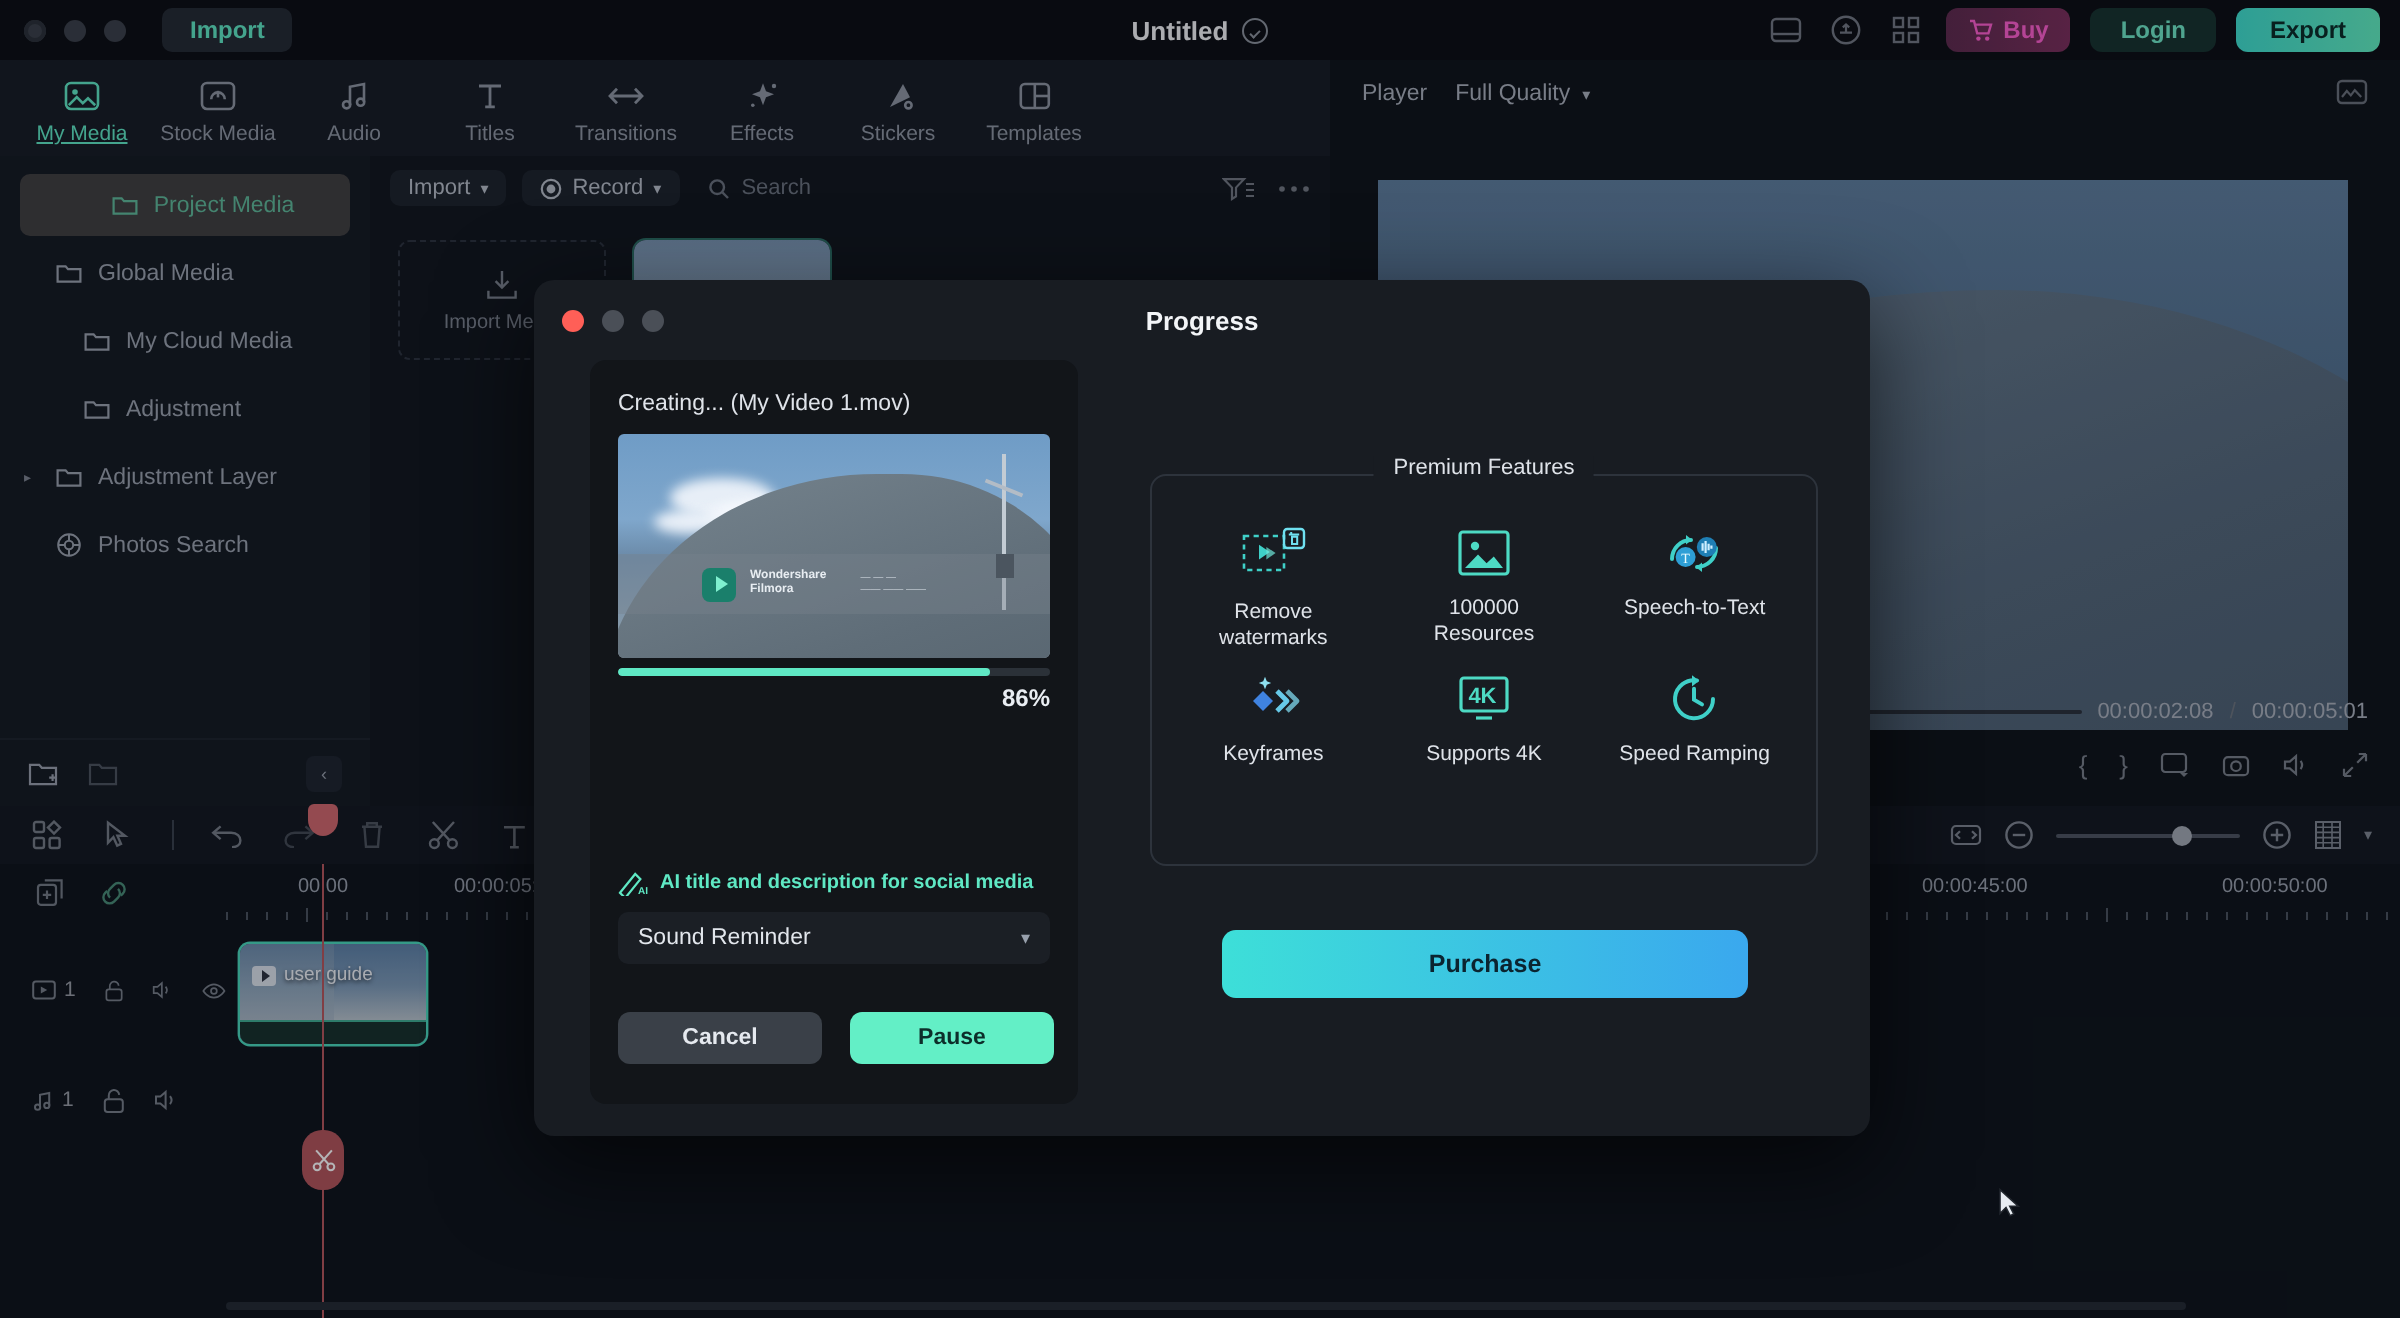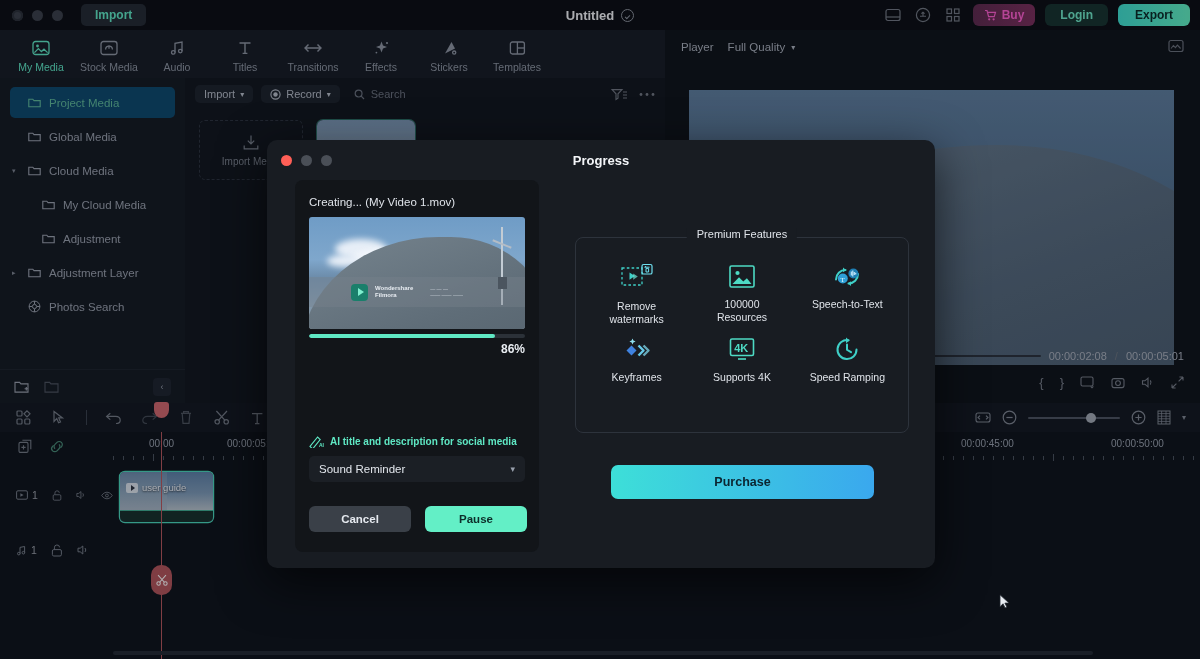--- a/index.html
+++ b/index.html
@@ -48,34 +48,34 @@
     border-radius:6px; padding:4px 17px; font-size:12px; font-weight:bold; color:#0a2b28;
   }
 
   
   .tabstrip {
     position:absolute; left:0; top:30px; width:665px; height:48px;
     background:#161c25; display:flex; align-items:center; padding-left:8px; gap:2px;
   }
   .tab { width:66px; display:flex; flex-direction:column; align-items:center; gap:3px; padding-top:3px; }
   .tab .tlabel { font-size:10.5px; color:#8e96a2; white-space:nowrap; }
-  .tab.active .tlabel { color:#5fe8c4; }
+  .tab.active .tlabel { color:#5fe8c4;text-decoration:underline; }
   .tab .ticon { height:20px; display:flex; align-items:center; justify-content:center; }
 
   
   .sidebar {
     position:absolute; left:0; top:78px; width:185px; height:325px;
     background:#141a22; padding-top:6px;
   }
   .side-item {
     height:31px; margin:3px 10px; border-radius:5px;
     display:flex; align-items:center; gap:8px; padding-left:10px;
     font-size:11.5px; color:#9aa2ae;
   }
-  .side-item.sel { color:#5fba9a; background:#0c4a6e; }
+  .side-item.sel { color:#5fba9a; background:#404040;justify-content:center; }
   .side-item.sub { padding-left:32px; }
   .caret { width:8px; font-size:7px; color:#7b838f; margin-left:-8px; margin-right:0px; }
   .sidebar-footer {
     position:absolute; left:0; bottom:0; width:185px; height:34px;
     display:flex; align-items:center; gap:14px; padding:0 14px;
     border-top:1px solid #1c232c;
   }
   .sb-collapse { margin-left:auto; width:18px; height:18px; border-radius:4px; background:#1d242e;
     display:flex;align-items:center;justify-content:center;font-size:9px;color:#98a0ac; }
 
@@ -374,27 +374,20 @@
           <path d="M.8 2.2h4l1.2 1.4h6.2v6.2H.8z" fill="none" stroke="#5fba9a" stroke-width="1.1"></path>
         </svg>
       <span>Project Media</span>
     </div>
     <div class="side-item">
       <span class="caret"></span>
       <svg width="13" height="11" viewBox="0 0 13 11">
           <path d="M.8 2.2h4l1.2 1.4h6.2v6.2H.8z" fill="none" stroke="#9aa2ae" stroke-width="1.1"></path>
         </svg>
       <span>Global Media</span>
-    </div>
-    <div class="side-item">
-      <span class="caret">▾</span>
-      <svg width="13" height="11" viewBox="0 0 13 11">
-          <path d="M.8 2.2h4l1.2 1.4h6.2v6.2H.8z" fill="none" stroke="#9aa2ae" stroke-width="1.1"></path>
-        </svg>
-      <span>Cloud Media</span>
     </div>
     <div class="side-item sub">
       <svg width="13" height="11" viewBox="0 0 13 11">
           <path d="M.8 2.2h4l1.2 1.4h6.2v6.2H.8z" fill="none" stroke="#9aa2ae" stroke-width="1.1"></path>
         </svg>
       <span>My Cloud Media</span>
     </div>
     <div class="side-item sub">
       <svg width="13" height="11" viewBox="0 0 13 11">
           <path d="M.8 2.2h4l1.2 1.4h6.2v6.2H.8z" fill="none" stroke="#9aa2ae" stroke-width="1.1"></path>

